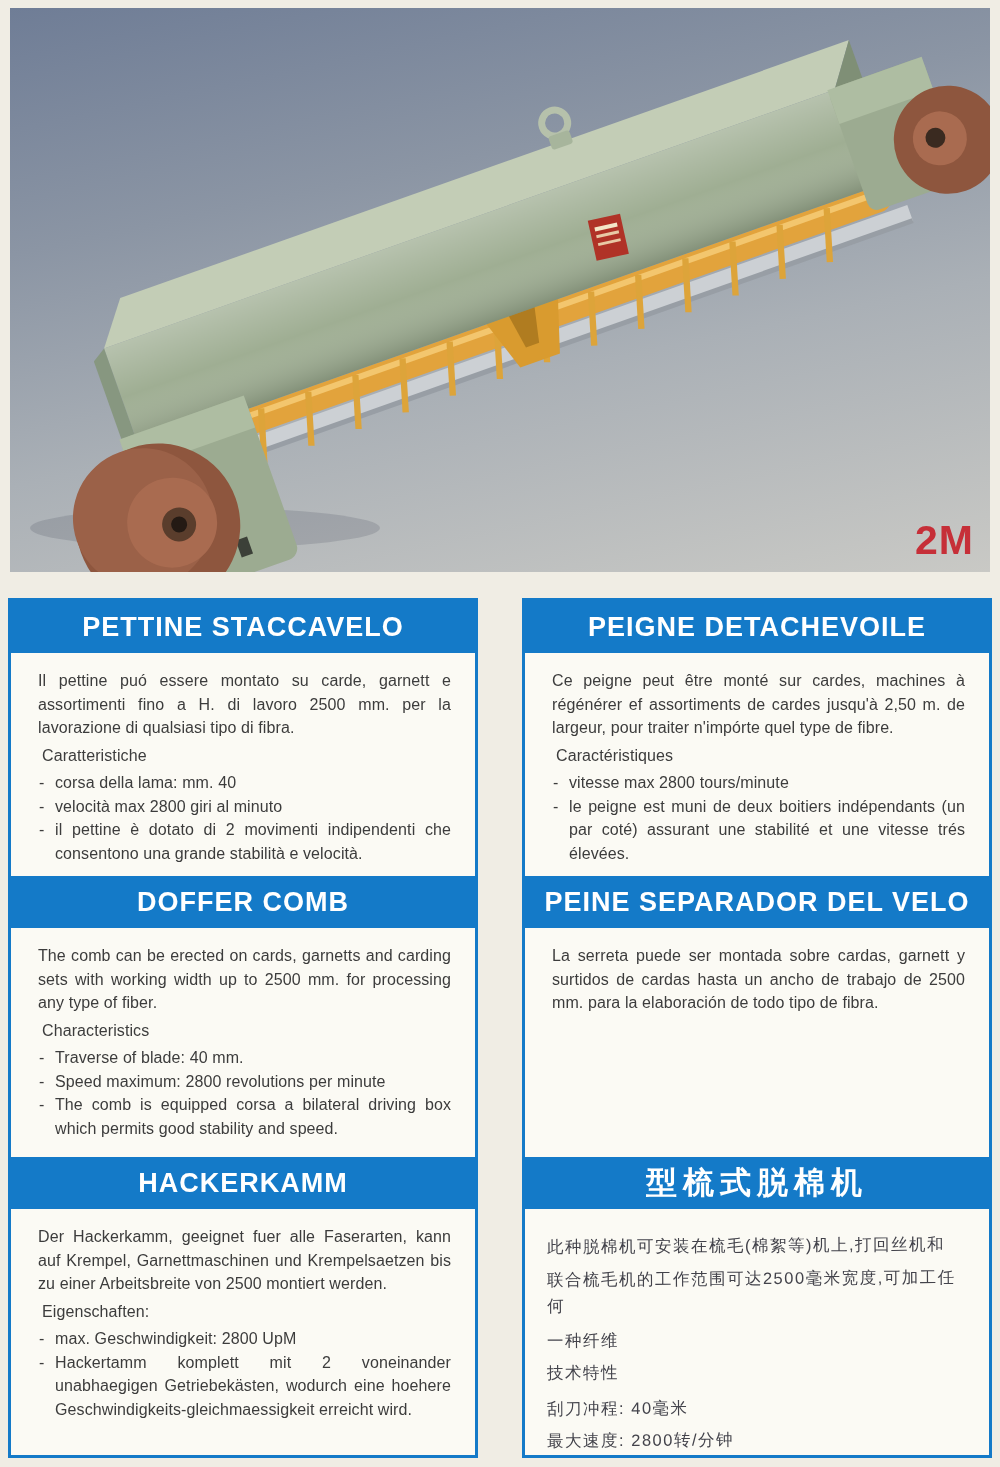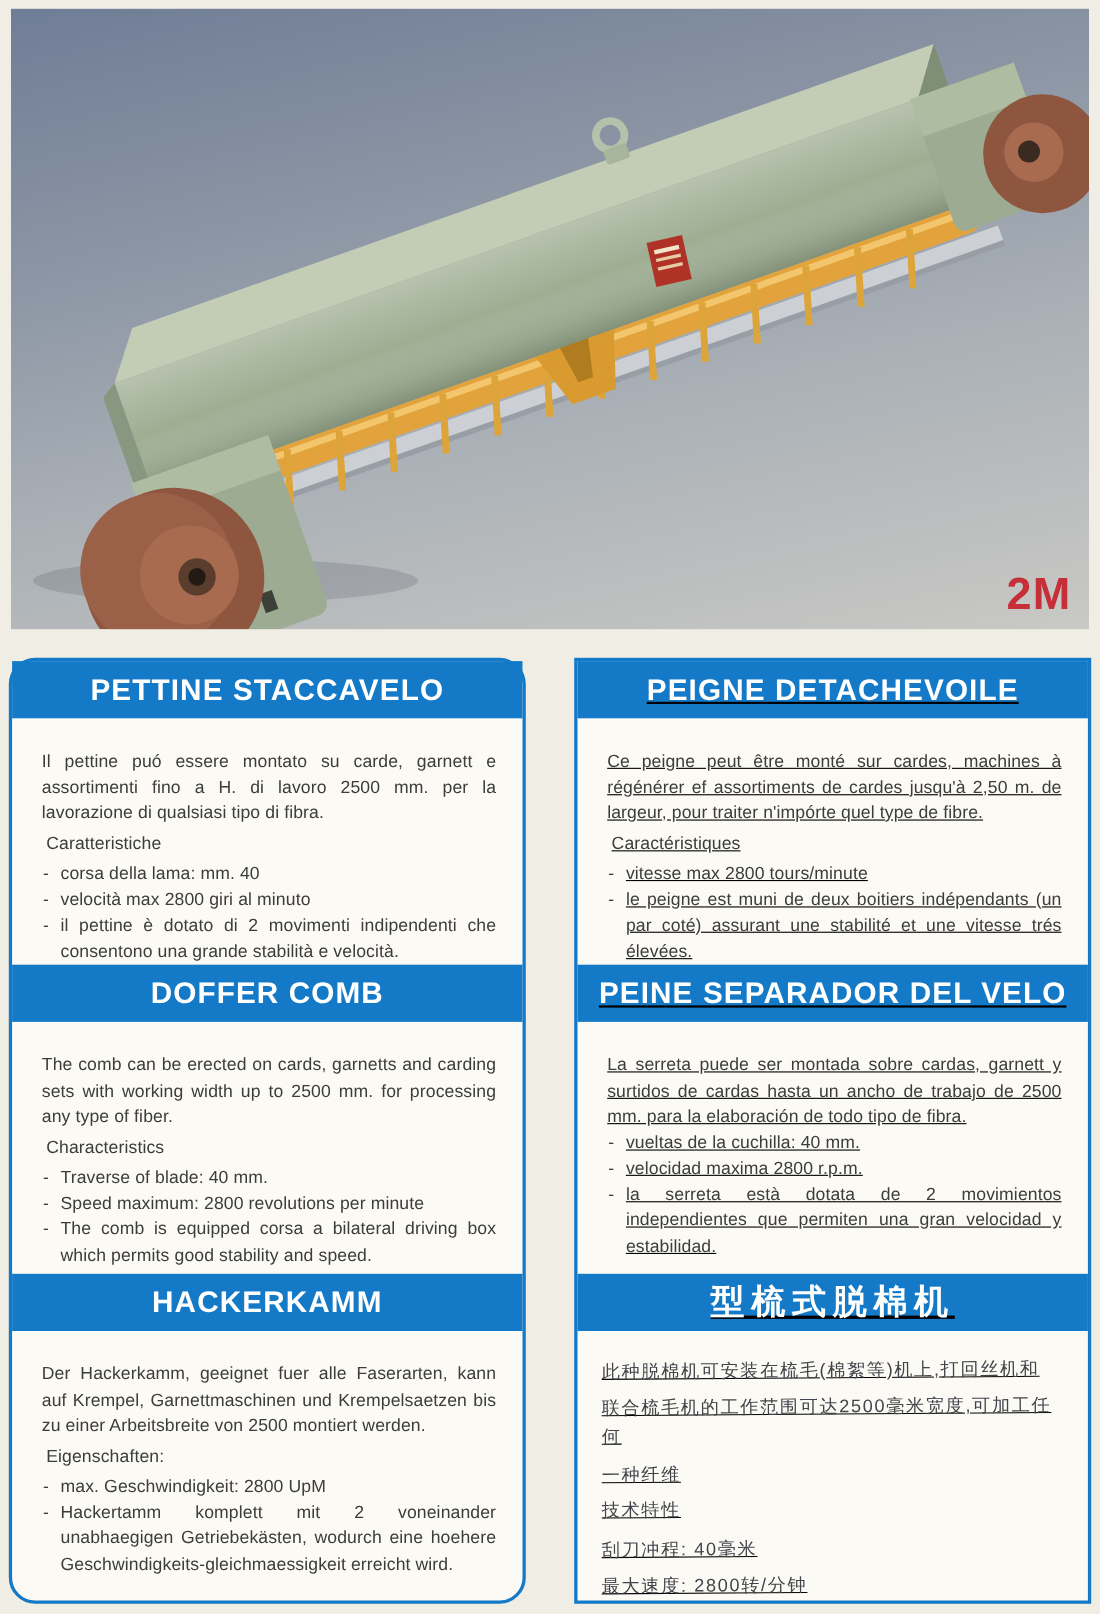--- a/index.html
+++ b/index.html
@@ -27,35 +27,35 @@
 
   
   .col {
     position:absolute; top:598px;
     width:470px; height:860px;
     border:3px solid #147ac8;
     background:#fbfaf4;
     box-sizing:border-box;
     display:flex; flex-direction:column;
   }
-  .col-left  { left:8px;border-radius:24px; }
-  .col-right { left:522px;text-decoration:underline; }
+  .col-left  { left:8px; }
+  .col-right { left:522px; }
 
   .sec-header {
     flex:0 0 52px;
     background:#147ac8; color:#ffffff;
     font-weight:bold; font-size:27px; letter-spacing:1px;
     text-align:center; line-height:52px;
     white-space:nowrap; overflow:hidden;
   }
   .sec-header.zh { font-size:31px; letter-spacing:6px; font-weight:600; }
 
   .sec-body {
     box-sizing:border-box;
-    padding:28px 24px 0 27px;
+    padding:16px 24px 0 27px;
     color:#3c3c3c;
     font-size:16px; line-height:1.47; letter-spacing:0.1px;
   }
   .b1 { flex:0 0 223px; }
   .b2 { flex:0 0 229px; }
   .b3 { flex:1 1 auto; }
 
   .intro { margin:0; text-align:justify; }
   .char-label { margin:4px; }
   ul.bullets { list-style:none; margin:0; padding:0; }
@@ -203,25 +203,20 @@
     <p class="char-label">Caractéristiques</p>
     <ul class="bullets">
       <li>vitesse max 2800 tours/minute</li>
       <li>le peigne est muni de deux boitiers indépendants (un par coté) assurant une stabilité et une vitesse trés élevées.</li>
     </ul>
   </div>
 
   <div class="sec-header">PEINE SEPARADOR DEL VELO</div>
   <div class="sec-body b2">
     <p class="intro">La serreta puede ser montada sobre cardas, garnett y surtidos de cardas hasta un ancho de trabajo de 2500 mm. para la elaboración de todo tipo de fibra.</p>
-    <ul class="bullets">
-      <li>vueltas de la cuchilla: 40 mm.</li>
-      <li>velocidad maxima 2800 r.p.m.</li>
-      <li>la serreta està dotata de 2 movimientos independientes que permiten una gran velocidad y estabilidad.</li>
-    </ul>
   </div>
 
   <div class="sec-header zh">型梳式脱棉机</div>
   <div class="sec-body b3 zh-body">
     <p class="zh-line">此种脱棉机可安装在梳毛(棉絮等)机上,打回丝机和</p>
     <p class="zh-line">联合梳毛机的工作范围可达2500毫米宽度,可加工任何</p>
     <p class="zh-line gap">一种纤维</p>
     <p class="zh-line">技术特性</p>
     <p class="zh-line gap">刮刀冲程: 40毫米</p>
     <p class="zh-line">最大速度: 2800转/分钟</p>

